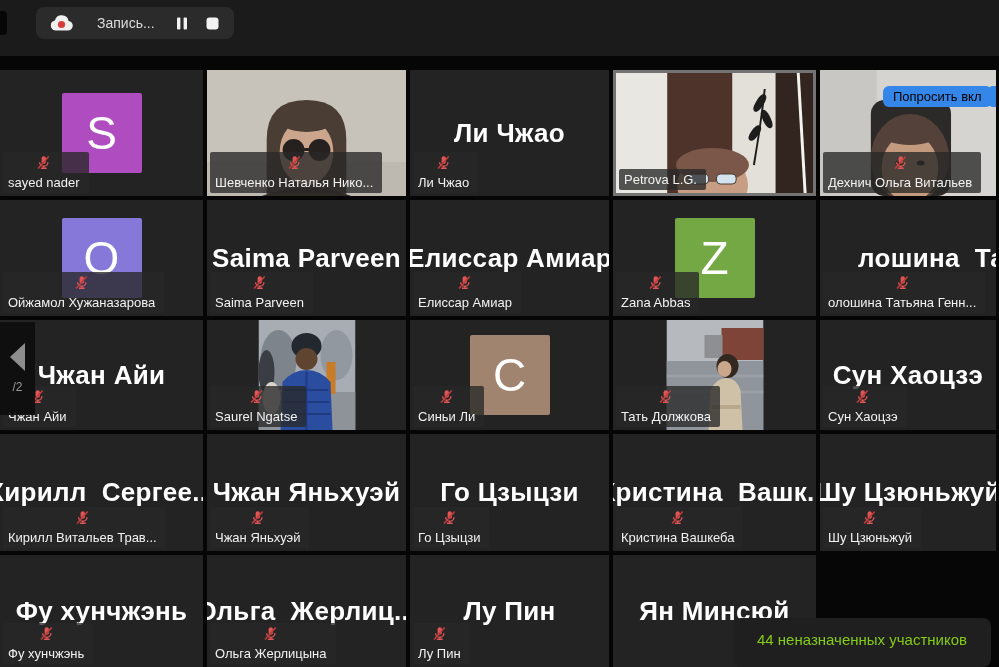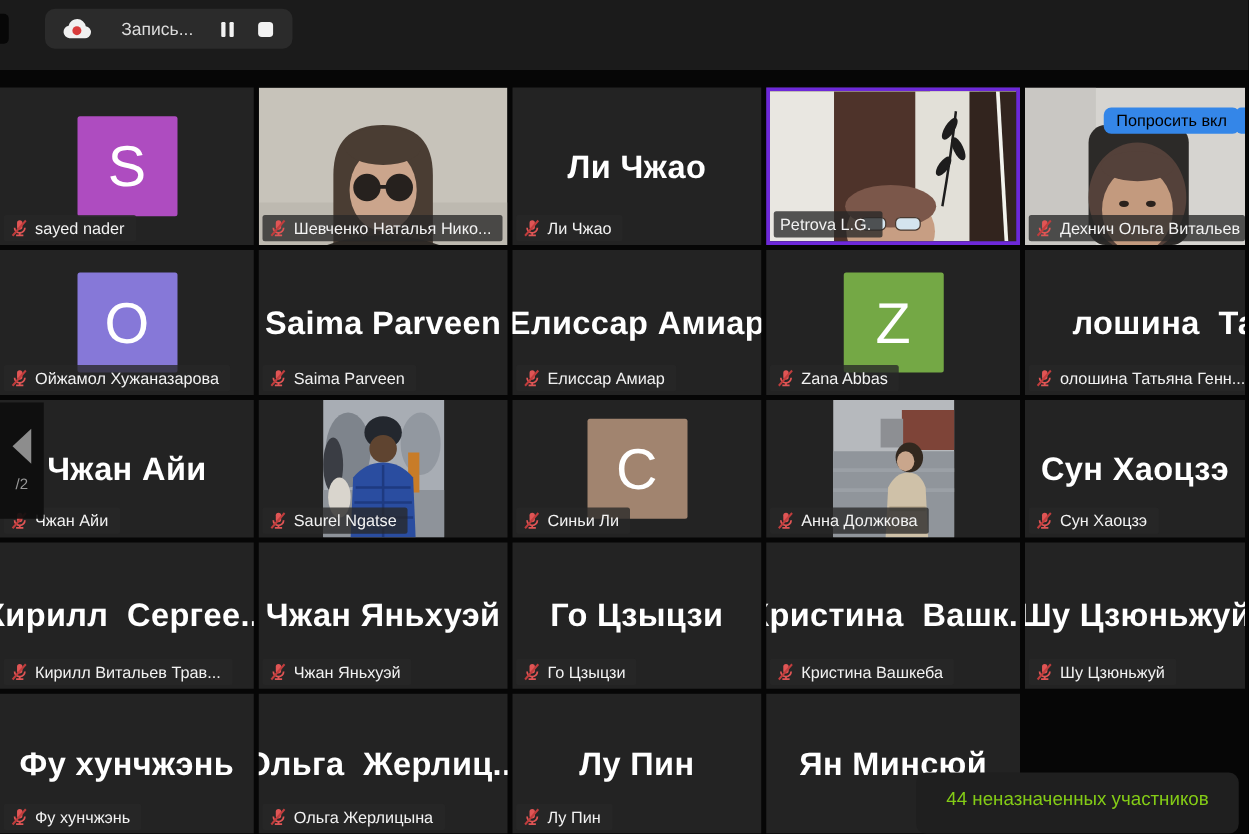--- a/index.html
+++ b/index.html
@@ -14,36 +14,36 @@
   .rec-cloud{display:flex;align-items:center;}
   .rec-label{font-size:14px;color:#dcdcdc;margin-left:22px;}
   .rec-btn{background:none;border:none;padding:2px;margin:0;display:flex;align-items:center;cursor:pointer;}
   .rec-btn.pause{margin-left:auto;margin-right:14px;}
 
   
   .grid{position:absolute;top:70px;left:0;display:grid;
         grid-template-columns:203px 199px 199px 203px 176px;
         grid-template-rows:126px 116px 110px 117px 112px;gap:4px;}
   .tile{position:relative;background:#232323;overflow:hidden;}
-  .tile.active{border:3px solid #6d28d9;box-sizing:border-box;box-shadow:0 0 0 1px #e7efa0 inset;}
+  .tile.active{border:3px solid #737373;box-sizing:border-box;box-shadow:0 0 0 1px #e7efa0 inset;}
   .tile-title{position:absolute;inset:0;display:flex;align-items:center;justify-content:center;
               font-size:26px;font-weight:bold;color:#fff;white-space:pre;overflow:hidden;letter-spacing:.3px;}
   .tile-title.align-left{justify-content:flex-start;padding-left:38px;}
   .avatar{position:absolute;left:50%;top:50%;transform:translate(-50%,-50%);width:80px;height:80px;
           display:flex;align-items:center;justify-content:center;font-size:46px;color:#fff;border-radius:2px;}
   .scene{position:absolute;inset:0;}
   .scene svg{width:100%;height:100%;display:block;}
   .photo-wrap{position:absolute;left:50%;top:50%;transform:translate(-50%,-50%);width:97px;height:110px;}
   .photo-wrap svg{width:100%;height:100%;display:block;}
   .logo-wrap{position:absolute;left:50%;top:50%;transform:translate(-50%,-50%);width:92px;height:92px;}
   .logo-wrap svg{width:100%;height:100%;display:block;}
 
   .name-label{position:absolute;left:3px;bottom:3px;display:inline-flex;align-items:center;gap:5px;
               background:rgba(40,40,40,.78);padding:3px 9px 3px 5px;border-radius:2px;
-              font-size:13px;color:#f2f2f2;white-space:nowrap;overflow:hidden;max-width:calc(100% - 3px);box-sizing:border-box;}
+              font-size:13px;color:#f2f2f2;white-space:nowrap;overflow:hidden;max-width:calc(100% - 3px);box-sizing:border-box;flex-direction:column;}
   .mic{display:flex;align-items:center;flex:0 0 auto;}
 
   .ask-btn{position:absolute;top:16px;left:63px;height:21px;padding:0 10px;background:#3486e8;color:#000000;
            font-size:13px;font-family:"Liberation Sans",sans-serif;border:none;border-radius:6px;cursor:pointer;}
   .ask-sliver{position:absolute;top:16px;right:0;width:7px;height:21px;background:#3486e8;border-radius:4px 0 0 4px;}
 
   
   .page-nav{position:absolute;left:0;top:322px;width:35px;height:93px;background:rgba(14,14,14,.93);
             border:none;z-index:5;display:flex;flex-direction:column;align-items:center;justify-content:center;
             gap:9px;cursor:pointer;padding:0;}
@@ -380,21 +380,21 @@
     <div class="name-label">
       <span class="mic">
         <svg width="15" height="15" viewBox="0 0 16 16">
           <rect x="6" y="1.2" width="4.6" height="8.2" rx="2.3" fill="#e05555"></rect>
           <path d="M3.9 7.6a4.4 4.4 0 0 0 8.8 0" stroke="#e05555" stroke-width="1.5" fill="none"></path>
           <line x1="8.3" y1="12" x2="8.3" y2="14" stroke="#e05555" stroke-width="1.5"></line>
           <line x1="5.2" y1="14.2" x2="11.4" y2="14.2" stroke="#e05555" stroke-width="1.5"></line>
           <line x1="2.2" y1="14.5" x2="13.5" y2="1.5" stroke="#c03d3d" stroke-width="1.7"></line>
         </svg>
       </span>
-      <span class="label-text">Анна Должкова</span>
+      <span class="label-text">Тать Должкова</span>
     </div>
   </div>
       <div class="tile">
     <div class="tile-content">
           <div class="tile-title">Сун Хаоцзэ</div>
         </div>
     <div class="name-label">
       <span class="mic">
         <svg width="15" height="15" viewBox="0 0 16 16">
           <rect x="6" y="1.2" width="4.6" height="8.2" rx="2.3" fill="#e05555"></rect>

